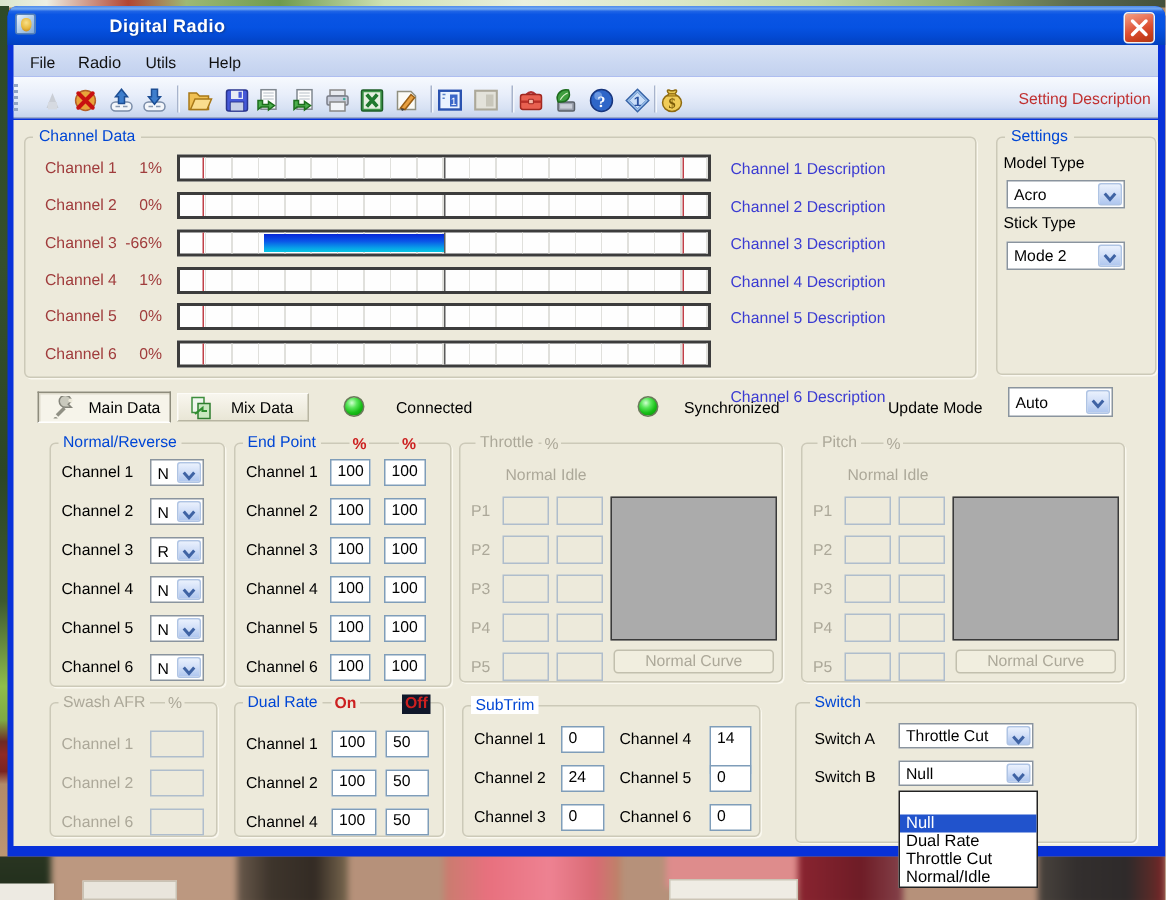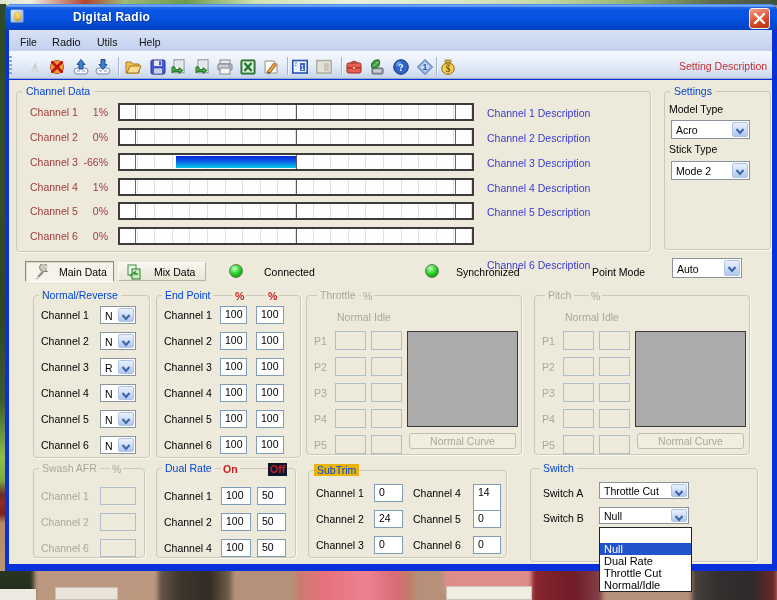--- a/index.html
+++ b/index.html
@@ -291,21 +291,21 @@
       <rect x="2" y="1" width="8" height="10" fill="#EFF6EE" stroke="#3E8E3E"></rect>
       <rect x="6" y="5" width="8" height="10" fill="#C9E8C0" stroke="#2E7E2E"></rect>
       <path d="M4 12 L9 8 l0 2 l3 0" stroke="#2E8E2E" fill="none" stroke-width="1.4"></path>
     </svg>
     <div style="position:absolute;left:35px;top:3px;font-size:10.5px;color:#000;">Mix Data</div>
   </div>
 <div style="position:absolute;left:229px;top:264px;width:14px;height:14px;border-radius:50%;border:1px solid #6A7A5A;background:radial-gradient(circle at 38% 30%,#CFFFCF 0%,#58E658 30%,#17BE17 60%,#078A07 100%);"></div>
 <div style="position:absolute;left:264px;top:266px;color:#000;font-size:10.5px;line-height:12.5px;white-space:nowrap;">Connected</div>
 <div style="position:absolute;left:425px;top:264px;width:14px;height:14px;border-radius:50%;border:1px solid #6A7A5A;background:radial-gradient(circle at 38% 30%,#CFFFCF 0%,#58E658 30%,#17BE17 60%,#078A07 100%);"></div>
 <div style="position:absolute;left:456px;top:266px;color:#000;font-size:10.5px;line-height:12.5px;white-space:nowrap;">Synchronized</div>
-<div style="position:absolute;left:592px;top:266px;color:#000;font-size:10.5px;line-height:12.5px;white-space:nowrap;">Point Mode</div>
+<div style="position:absolute;left:592px;top:266px;color:#000;font-size:10.5px;line-height:12.5px;white-space:nowrap;">Update Mode</div>
 <div class="cb" style="left:672px;top:258px;width:70px;height:20px;">
     <div style="position:absolute;left:4px;top:3px;font-size:10.5px;line-height:14px;color:#000;white-space:nowrap;">Auto</div>
     <div class="cba">
       <svg width="14" height="14" style="position:absolute;left:0;top:1px">
         <path d="M3.5 5 L7 9 L10.5 5" fill="none" stroke="#3F63A4" stroke-width="2"></path>
       </svg>
     </div>
   </div>
 <div style="position:absolute;left:33px;top:295px;width:117px;height:163px;border:1px solid #CCC9B8;border-radius:4px;box-shadow:1px 1px 0 #FAF8EF;"></div>
 <div style="position:absolute;left:39px;top:289px;background:#EDEADB;color:#0046D5;font-size:10.5px;line-height:12px;padding:0 3px;">Normal/Reverse</div>
@@ -449,21 +449,21 @@
 <div style="position:absolute;left:164px;top:490px;color:#000;font-size:10.5px;line-height:12.5px;white-space:nowrap;">Channel 1</div>
 <div class="in" style="left:221px;top:487px;width:30px;height:18px;">100</div>
 <div class="in" style="left:257px;top:487px;width:29px;height:18px;">50</div>
 <div style="position:absolute;left:164px;top:516px;color:#000;font-size:10.5px;line-height:12.5px;white-space:nowrap;">Channel 2</div>
 <div class="in" style="left:221px;top:513px;width:30px;height:18px;">100</div>
 <div class="in" style="left:257px;top:513px;width:29px;height:18px;">50</div>
 <div style="position:absolute;left:164px;top:542px;color:#000;font-size:10.5px;line-height:12.5px;white-space:nowrap;">Channel 4</div>
 <div class="in" style="left:221px;top:539px;width:30px;height:18px;">100</div>
 <div class="in" style="left:257px;top:539px;width:29px;height:18px;">50</div>
 <div style="position:absolute;left:308px;top:470px;width:199px;height:88px;border:1px solid #CCC9B8;border-radius:4px;box-shadow:1px 1px 0 #FAF8EF;"></div>
-<div style="position:absolute;left:314px;top:464px;background:#eab308;color:#0046D5;font-size:10.5px;line-height:12px;padding:0 3px;">SubTrim</div>
+<div style="position:absolute;left:314px;top:464px;background:#ffffff;color:#0046D5;font-size:10.5px;line-height:12px;padding:0 3px;">SubTrim</div>
 <div style="position:absolute;left:316px;top:487px;color:#000;font-size:10.5px;line-height:12.5px;white-space:nowrap;">Channel 1</div>
 <div class="in" style="left:374px;top:484px;width:29px;height:18px;">0</div>
 <div style="position:absolute;left:413px;top:487px;color:#000;font-size:10.5px;line-height:12.5px;white-space:nowrap;">Channel 4</div>
 <div class="in" style="left:473px;top:484px;width:28px;height:32px;">14</div>
 <div style="position:absolute;left:316px;top:513px;color:#000;font-size:10.5px;line-height:12.5px;white-space:nowrap;">Channel 2</div>
 <div class="in" style="left:374px;top:510px;width:29px;height:18px;">24</div>
 <div style="position:absolute;left:413px;top:513px;color:#000;font-size:10.5px;line-height:12.5px;white-space:nowrap;">Channel 5</div>
 <div class="in" style="left:473px;top:510px;width:28px;height:18px;">0</div>
 <div style="position:absolute;left:316px;top:539px;color:#000;font-size:10.5px;line-height:12.5px;white-space:nowrap;">Channel 3</div>
 <div class="in" style="left:374px;top:536px;width:29px;height:18px;">0</div>

